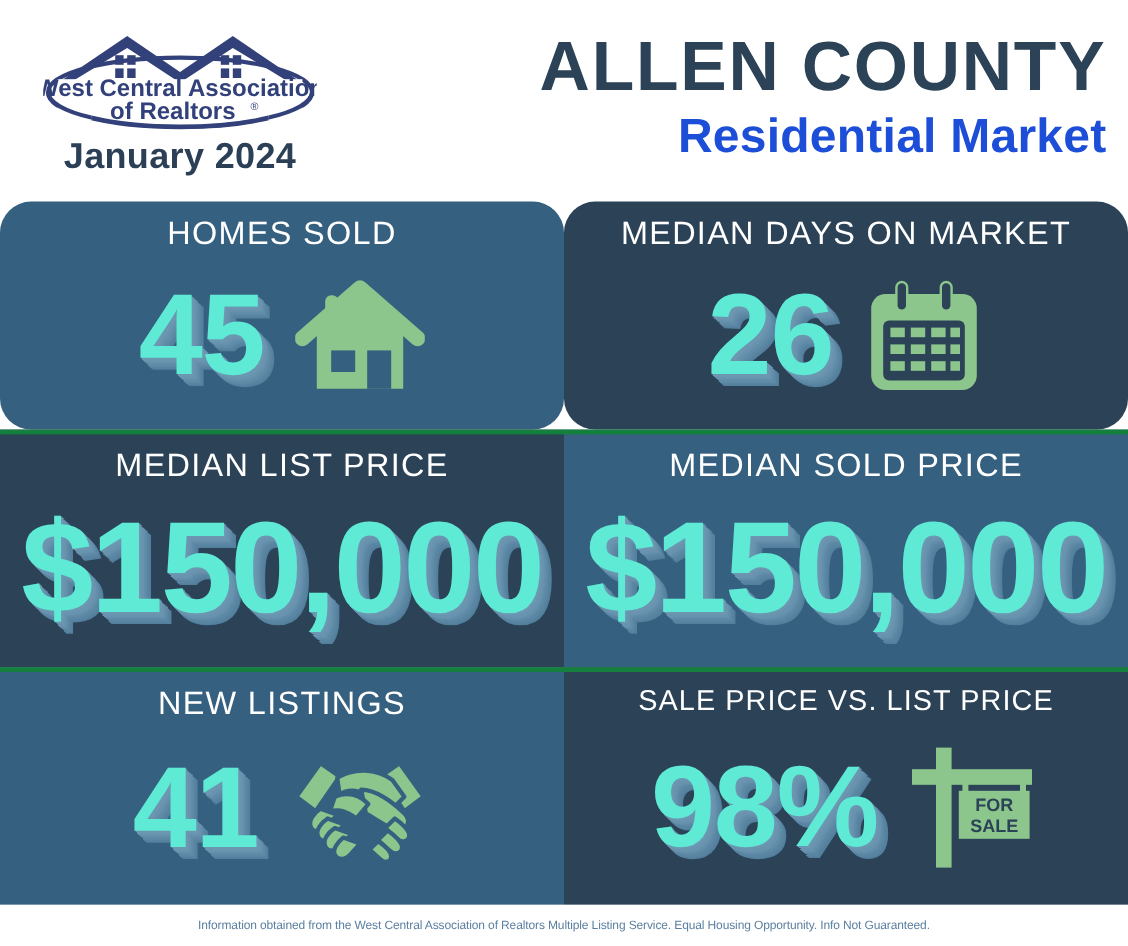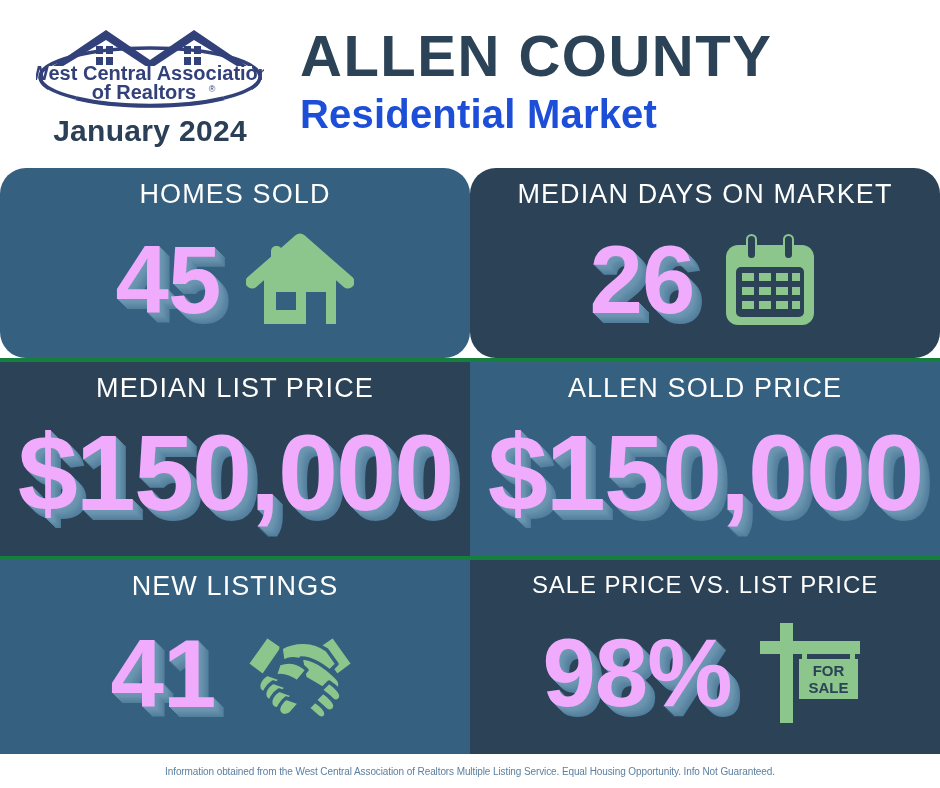--- a/index.html
+++ b/index.html
@@ -45,21 +45,21 @@
     margin-top: 4px;
     font-size: 30px;
     font-weight: bold;
     color: #2b3f56;
     letter-spacing: 0.3px;
   }
 
   .title-block {
     flex: 1;
     padding-top: 26px;
-    text-align: left;
+    text-align: right;
     padding-right: 18px;
   }
 
   .main-title {
     font-size: 58px;
     font-weight: bold;
     color: #2b4257;
     letter-spacing: 1.5px;
     line-height: 1.05;
   }
@@ -117,21 +117,21 @@
     display: flex;
     align-items: center;
     justify-content: center;
     gap: 26px;
     padding-bottom: 8px;
   }
 
   .stat-value {
     font-size: 96px;
     font-weight: bold;
-    color: #f0abfc;
+    color: #5eead4;
     line-height: 1;
     letter-spacing: -1px;
     text-shadow:
        1px  1px 0 #6d97b1,
        2px  2px 0 #6d97b1,
        3px  3px 0 #6993ae,
        4px  4px 0 #6993ae,
        5px  5px 0 #648fab,
        6px  6px 0 #608ca8,
        7px  7px 0 #5c88a5,
@@ -272,21 +272,21 @@
     </div>
 
     <div class="panel dark">
       <div class="panel-label">MEDIAN LIST PRICE</div>
       <div class="panel-body money">
         <div class="stat-value big">$150,000</div>
       </div>
     </div>
 
     <div class="panel light">
-      <div class="panel-label">ALLEN SOLD PRICE</div>
+      <div class="panel-label">MEDIAN SOLD PRICE</div>
       <div class="panel-body money">
         <div class="stat-value big">$150,000</div>
       </div>
     </div>
 
     <div class="panel light">
       <div class="panel-label">NEW LISTINGS</div>
       <div class="panel-body">
         <div class="stat-value">41</div>
         <div class="icon-box">

